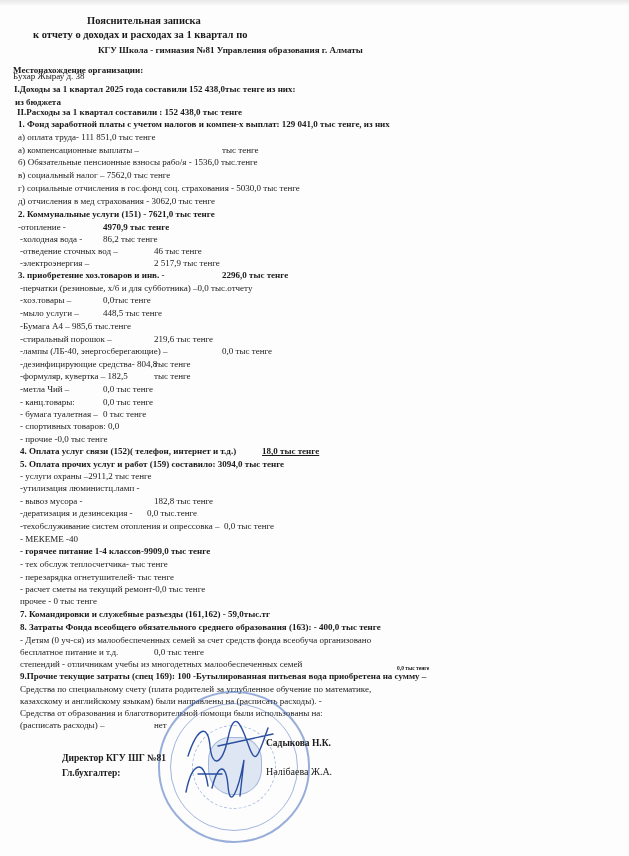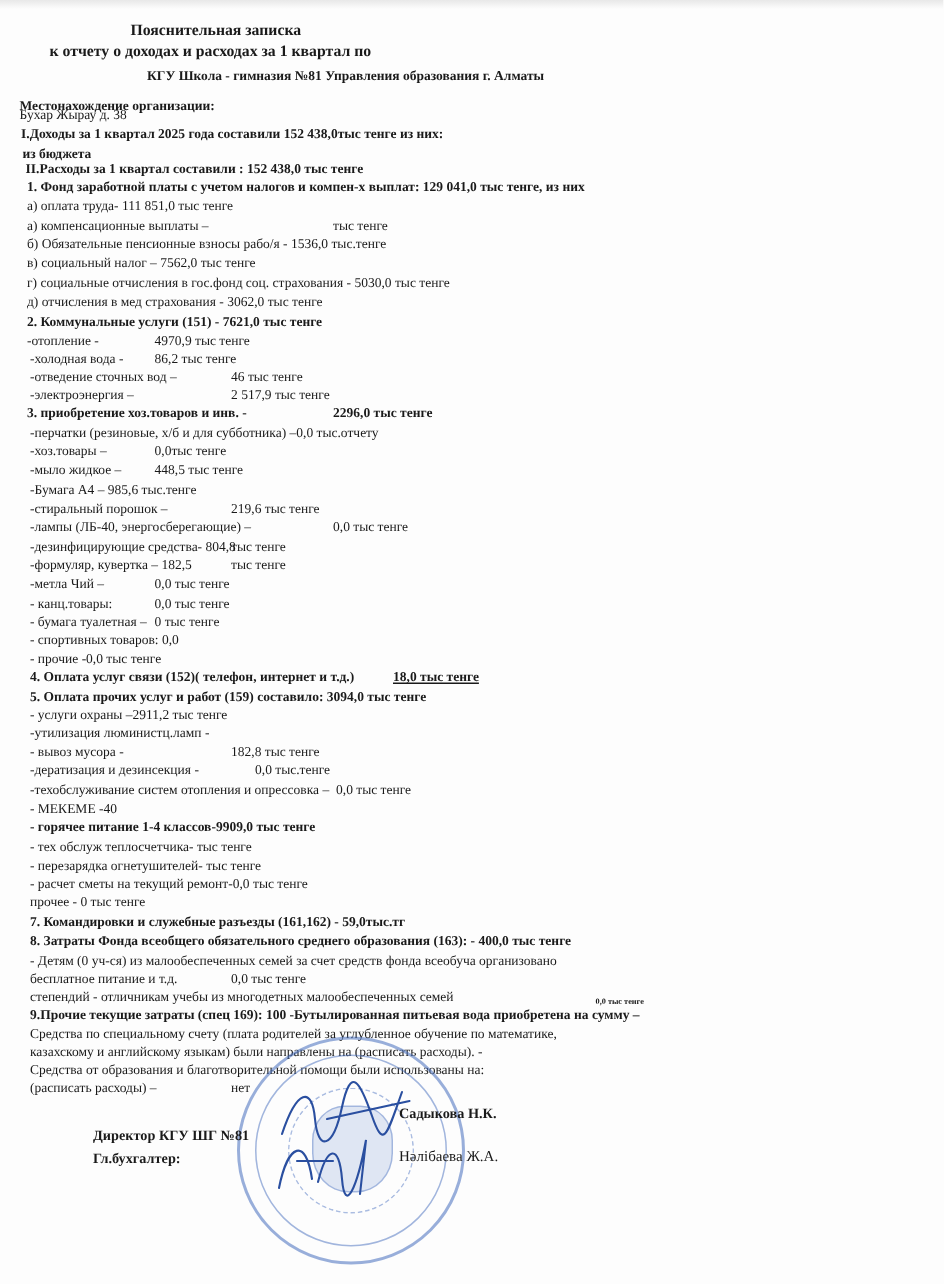--- a/index.html
+++ b/index.html
@@ -47,35 +47,35 @@
   <div class="ln" style="left:18px; top:132px;">а) оплата труда- 111 851,0 тыс тенге</div>
   <div class="ln" style="left:18px; top:145px;">а) компенсационные выплаты –</div>
   <div class="ln" style="left:222px; top:145px;">тыс тенге</div>
   <div class="ln" style="left:18px; top:157px;">б) Обязательные пенсионные взносы рабо/я - 1536,0 тыс.тенге</div>
   <div class="ln" style="left:18px; top:170px;">в) социальный налог – 7562,0 тыс тенге</div>
   <div class="ln" style="left:18px; top:183px;">г) социальные отчисления в гос.фонд соц. страхования - 5030,0 тыс тенге</div>
   <div class="ln" style="left:18px; top:196px;">д) отчисления в мед страхования - 3062,0 тыс тенге</div>
 
   <div class="ln b" style="left:18px; top:209px;">2. Коммунальные услуги (151) - 7621,0 тыс тенге</div>
   <div class="ln" style="left:18px; top:222px;">-отопление -</div>
-  <div class="ln" style="left:103px; top:222px;">4970,9 тыс тенге</div>
+  <div class="ln" style="left:103px; top:222px;font-weight:bold;">4970,9 тыс тенге</div>
   <div class="ln" style="left:20px; top:234px;">-холодная вода -</div>
   <div class="ln" style="left:103px; top:234px;">86,2 тыс тенге</div>
   <div class="ln" style="left:20px; top:246px;">-отведение сточных вод –</div>
   <div class="ln" style="left:154px; top:246px;">46 тыс тенге</div>
   <div class="ln" style="left:20px; top:258px;">-электроэнергия –</div>
   <div class="ln" style="left:154px; top:258px;">2 517,9 тыс тенге</div>
 
   <div class="ln b" style="left:18px; top:270px;">3. приобретение хоз.товаров и инв. -</div>
   <div class="ln b" style="left:222px; top:270px;">2296,0 тыс тенге</div>
 
   <div class="ln" style="left:20px; top:283px;">-перчатки (резиновые, х/б и для субботника) –0,0 тыс.отчету</div>
   <div class="ln" style="left:20px; top:295px;">-хоз.товары –</div>
   <div class="ln" style="left:103px; top:295px;">0,0тыс тенге</div>
-  <div class="ln" style="left:20px; top:308px;">-мыло жидкое –</div>
+  <div class="ln" style="left:20px; top:308px;">-мыло услуги –</div>
   <div class="ln" style="left:103px; top:308px;">448,5 тыс тенге</div>
   <div class="ln" style="left:20px; top:321px;">-Бумага А4 – 985,6 тыс.тенге</div>
   <div class="ln" style="left:20px; top:334px;">-стиральный порошок –</div>
   <div class="ln" style="left:154px; top:334px;">219,6 тыс тенге</div>
   <div class="ln" style="left:20px; top:346px;">-лампы (ЛБ-40, энергосберегающие) –</div>
   <div class="ln" style="left:222px; top:346px;">0,0 тыс тенге</div>
   <div class="ln" style="left:20px; top:359px;">-дезинфицирующие средства- 804,8</div>
   <div class="ln" style="left:154px; top:359px;">тыс тенге</div>
   <div class="ln" style="left:20px; top:371px;">-формуляр, кувертка  – 182,5</div>
   <div class="ln" style="left:154px; top:371px;">тыс тенге</div>
@@ -90,21 +90,21 @@
 
   <div class="ln b" style="left:20px; top:446px;">4. Оплата услуг связи  (152)(  телефон, интернет и т.д.)</div>
   <div class="ln b" style="left:262px; top:446px;text-decoration:underline;">18,0 тыс тенге</div>
 
   <div class="ln b" style="left:20px; top:459px;">5. Оплата прочих услуг и работ (159) составило: 3094,0 тыс тенге</div>
   <div class="ln" style="left:20px; top:471px;"> - услуги охраны –2911,2 тыс тенге</div>
   <div class="ln" style="left:20px; top:483px;">-утилизация люминистц.ламп -</div>
   <div class="ln" style="left:20px; top:496px;"> - вывоз мусора -</div>
   <div class="ln" style="left:154px; top:496px;">182,8 тыс тенге</div>
   <div class="ln" style="left:20px; top:508px;">-дератизация и дезинсекция -</div>
-  <div class="ln" style="left:170px; top:508px;">0,0 тыс.тенге</div>
+  <div class="ln" style="left:147px; top:508px;">0,0 тыс.тенге</div>
   <div class="ln" style="left:20px; top:521px;">-техобслуживание систем отопления и опрессовка –</div>
   <div class="ln" style="left:224px; top:521px;">0,0 тыс тенге</div>
   <div class="ln" style="left:20px; top:534px;"> - МЕКЕМЕ -40</div>
   <div class="ln b" style="left:20px; top:546px;"> - горячее питание 1-4 классов-9909,0 тыс тенге</div>
   <div class="ln" style="left:20px; top:559px;"> - тех обслуж теплосчетчика-  тыс тенге</div>
   <div class="ln" style="left:20px; top:572px;"> - перезарядка огнетушителей-  тыс тенге</div>
   <div class="ln" style="left:20px; top:584px;"> - расчет сметы на текущий ремонт-0,0 тыс тенге</div>
   <div class="ln" style="left:20px; top:596px;"> прочее - 0 тыс тенге</div>
 
   <div class="ln b" style="left:20px; top:609px;">7. Командировки и служебные разъезды (161,162) - 59,0тыс.тг</div>

